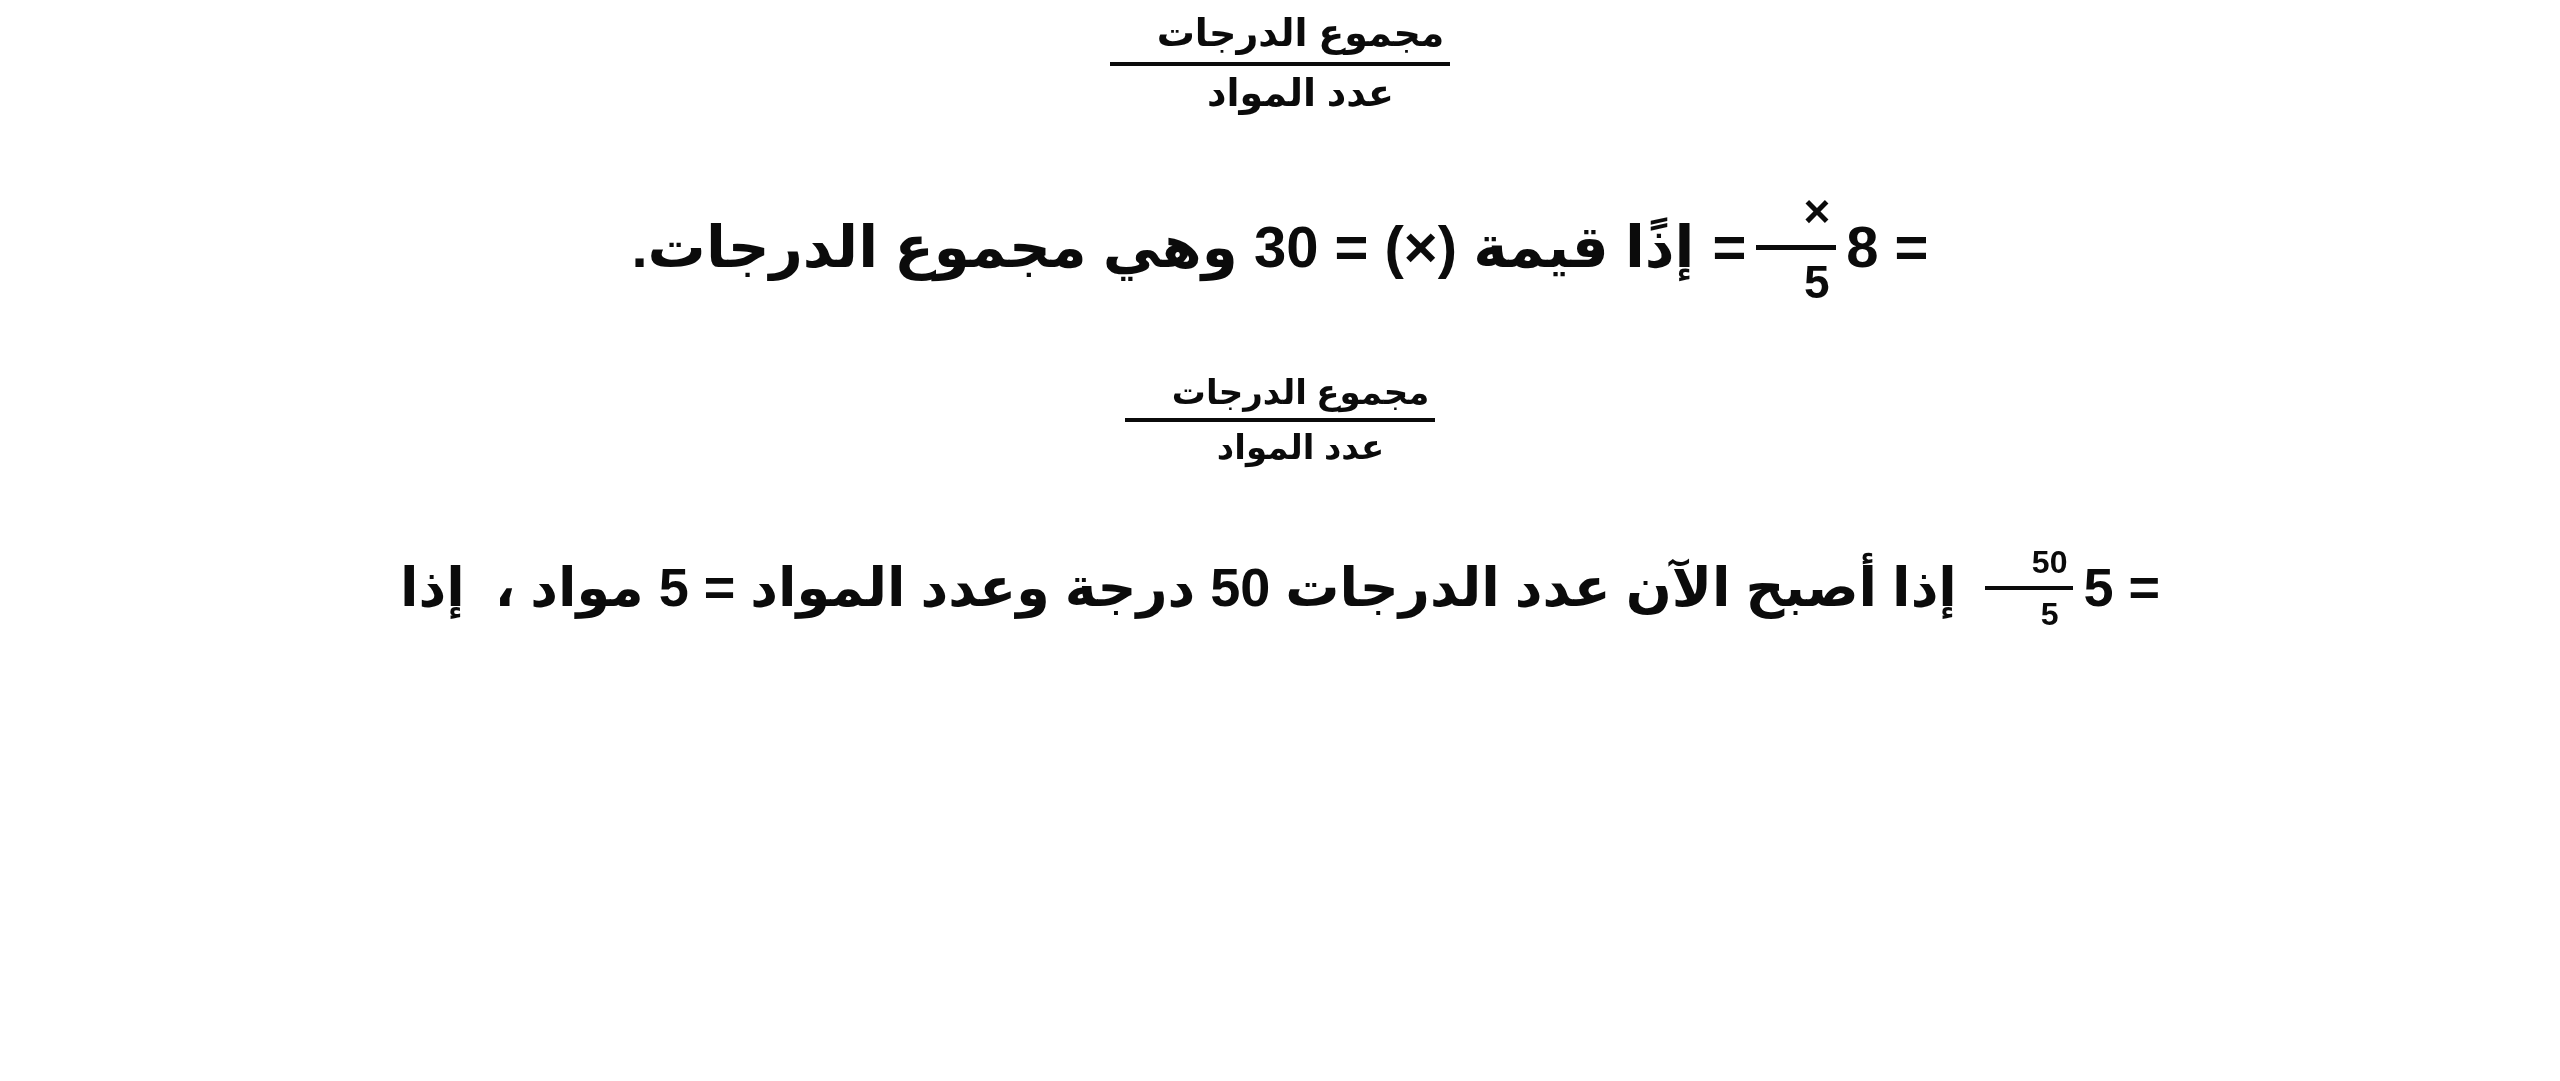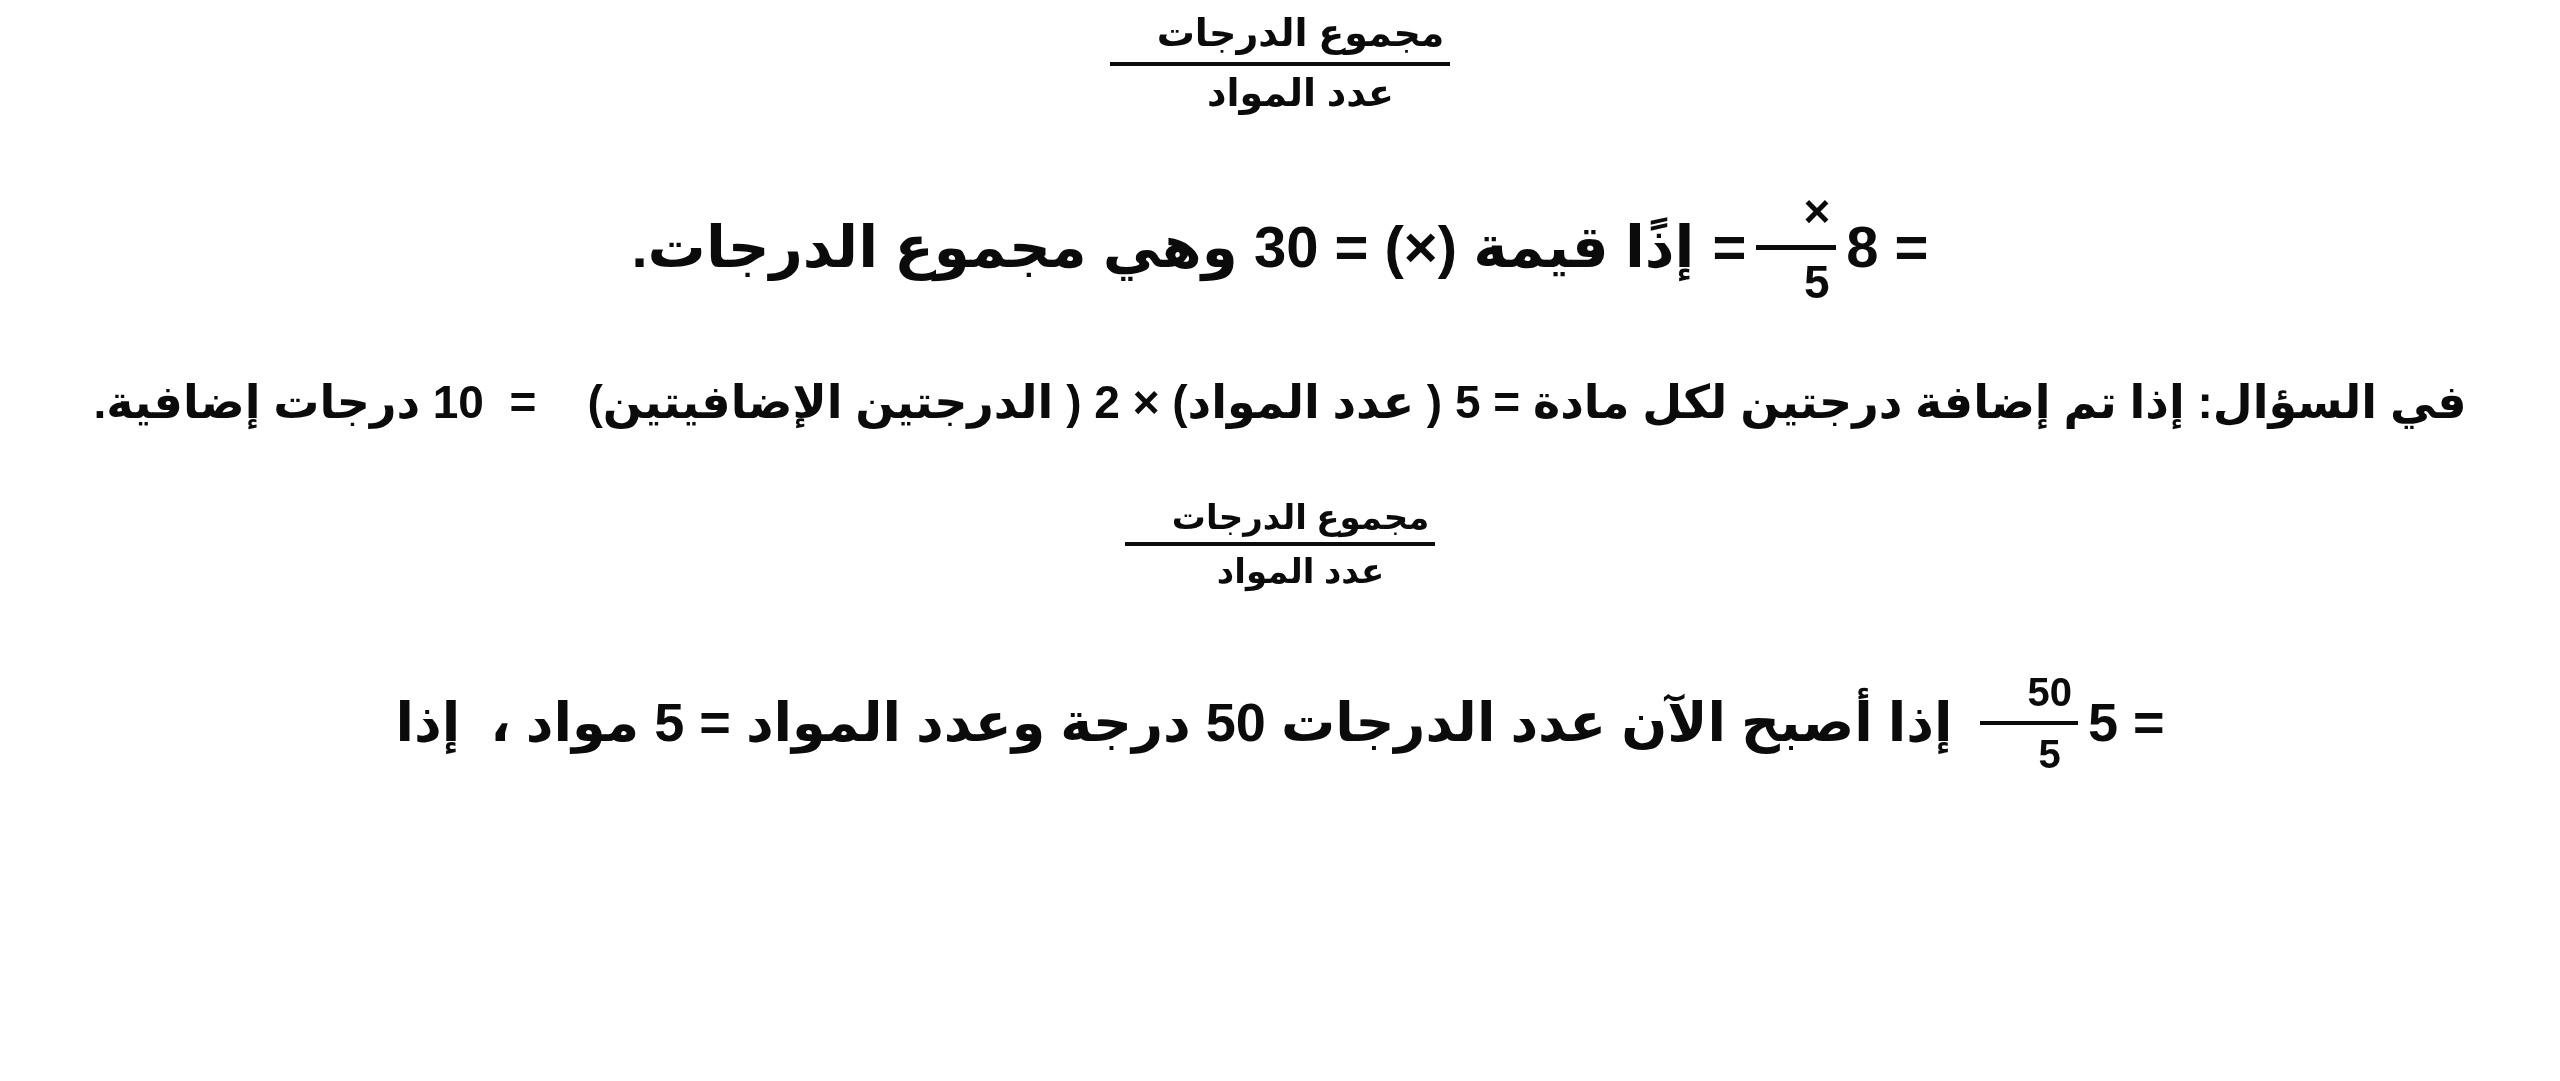--- a/index.html
+++ b/index.html
@@ -98,21 +98,21 @@
     font-size: 34px;
     margin-bottom: 4px;
   }
 
   
   .l5 {
     font-size: 54px;
     margin-top: 70px;
   }
   .l5 .frac {
-    font-size: 40px;
+    font-size: 32px;
   }
   .l5 .frac .bar { min-width: 58px; }
 
   .txt { white-space: pre-wrap; }
   .ltr { direction: ltr; unicode-bidi: isolate; display: inline-block; }
   .sp { display: inline-block; width: 18px; }
 </style>
 </head>
 <body>
 
@@ -131,21 +131,20 @@
     <span class="frac">
       <span class="num txt">×</span>
       <span class="bar"></span>
       <span class="den txt">5</span>
     </span>
     <span class="txt">=</span>
     <span class="sp"></span>
     <span class="txt">إذًا قيمة (×) = 30 وهي مجموع الدرجات.</span>
   </div>
 
-  <div class="l3 txt">في السؤال: إذا تم إضافة درجتين لكل مادة = 5 ( عدد المواد) × 2 ( الدرجتين الإضافيتين)    =  10 درجات إضافية.</div>
 
   <div class="line l4">
     <span class="frac">
       <span class="num txt">مجموع الدرجات</span>
       <span class="bar"></span>
       <span class="den txt">عدد المواد</span>
     </span>
   </div>
 
   <div class="line l5">

